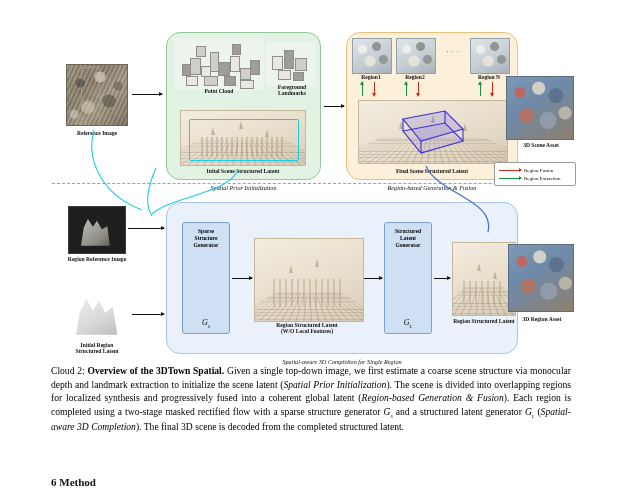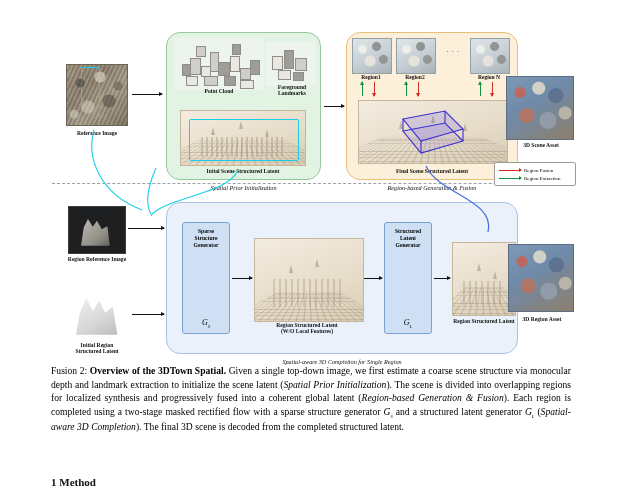--- a/index.html
+++ b/index.html
@@ -535,20 +535,20 @@
     <svg class="wires">
       <path d="M42,112 C34,140 48,176 90,192" fill="none" stroke="#17d0e8" stroke-width="1.1"></path>
       <path d="M104,150 C96,168 92,186 100,198" fill="none" stroke="#17d0e8" stroke-width="1.1"></path>
       <path d="M186,152 C176,176 120,178 100,196" fill="none" stroke="#17d0e8" stroke-width="1.1"></path>
       <path d="M374,148 C386,176 444,182 436,214" fill="none" stroke="#3f6fd8" stroke-width="1.2"></path>
     </svg>
 
   </div>
 
   <div class="caption">
-    <span>Fusion 2:</span>
+    <span>Cloud 2:</span>
     <b>Overview of the 3DTown Spatial.</b>
     <span>Given a single top-down image, we first estimate a coarse scene structure via monocular depth and landmark extraction to initialize the scene latent (</span><i>Spatial Prior Initialization</i><span>). The scene is divided into overlapping regions for localized synthesis and progressively fused into a coherent global latent (</span><i>Region-based Generation &amp; Fusion</i><span>). Each region is completed using a two-stage masked rectified flow with a sparse structure generator </span><i>G</i><i class="sub">S</i><span> and a structured latent generator </span><i>G</i><i class="sub">L</i><span> (</span><i>Spatial-aware 3D Completion</i><span>). The final 3D scene is decoded from the completed structured latent.</span>
   </div>
 
-  <div class="sectionhead">1   Method</div>
+  <div class="sectionhead">6   Method</div>
 
 </div>
 
 </body></html>

